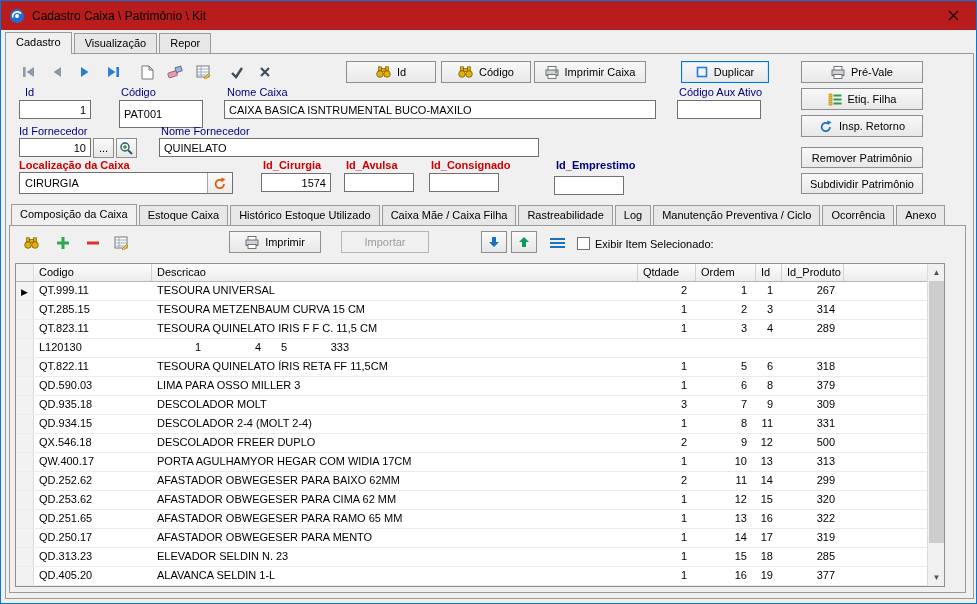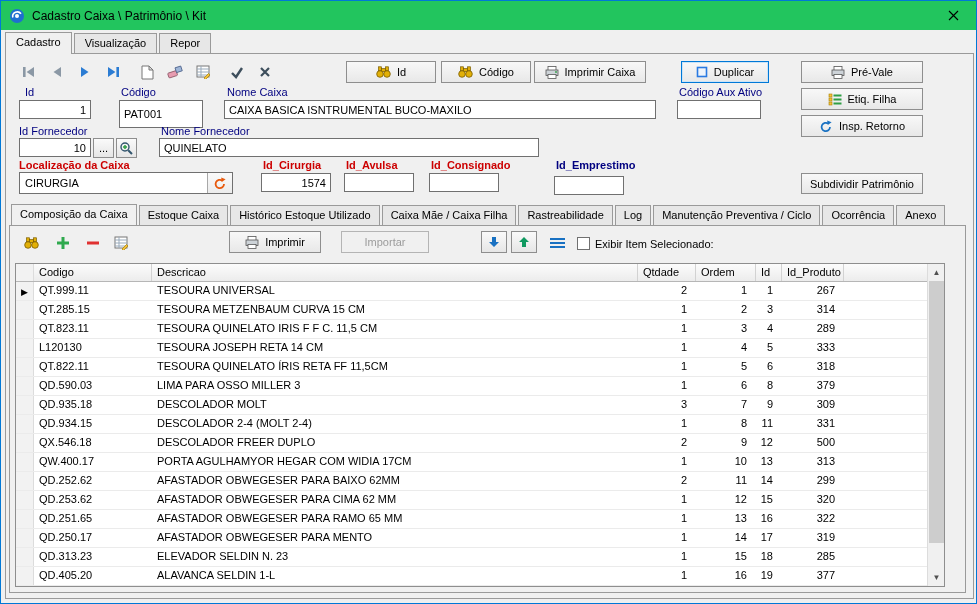--- a/index.html
+++ b/index.html
@@ -1,19 +1,19 @@
 <!DOCTYPE html>
 <html><head>
 <meta charset="utf-8">
 <style>
   html,body{margin:0;padding:0;}
   body{width:977px;height:604px;font-family:"Liberation Sans",sans-serif;font-size:11px;color:#000;background:#fff;}
   .window{position:relative;width:977px;height:604px;background:#f0f0f0;border:1px solid #0078d7;overflow:hidden;box-sizing:border-box;}
   
-  .titlebar{position:absolute;top:0;left:0;right:0;height:29px;background:#22c55e;display:flex;align-items:center;padding-left:8px;box-sizing:border-box;}
+  .titlebar{position:absolute;top:0;left:0;right:0;height:29px;background:#b91c1c;display:flex;align-items:center;padding-left:8px;box-sizing:border-box;}
   .title-text{margin-left:7px;font-size:12px;}
   .close-btn{position:absolute;right:0;top:0;width:46px;height:29px;display:flex;align-items:center;justify-content:center;cursor:pointer;}
   
   .main-tabs{position:absolute;top:31px;left:4px;display:flex;z-index:3;}
   .tab{height:20px;margin-top:1px;padding:3px 10px 0 10px;box-sizing:border-box;border:1px solid #9a9a9a;border-bottom:none;background:#e7e7e7;margin-right:2px;}
   .tab.active{height:22px;margin-top:0;background:#f0f0f0;}
   .main-panel{position:absolute;left:4px;top:52px;width:969px;height:546px;border:1px solid #9a9a9a;background:#f0f0f0;box-sizing:border-box;z-index:1;}
   
   .tool-btn{position:absolute;width:24px;height:22px;display:flex;align-items:center;justify-content:center;z-index:2;}
   .btn{position:absolute;display:flex;align-items:center;justify-content:center;gap:6px;background:linear-gradient(#f8f8f8,#e8e8e8);border:1px solid #8e8e8e;font-family:inherit;font-size:11px;z-index:2;box-sizing:border-box;cursor:pointer;}
@@ -232,20 +232,23 @@
   </button>
   <button class="btn" style="left:800px;top:114px;width:122px;height:22px;">
     <span class="icon">
         <svg width="14" height="13" viewBox="0 0 14 13">
           <path d="M11 7 a4.2 4.2 0 1 1 -1.6 -3.3" fill="none" stroke="#1971c2" stroke-width="1.7"></path>
           <polygon points="8.2,0.4 12.6,2.2 8.8,5" fill="#1971c2"></polygon>
         </svg>
       </span>
     <span>Insp. Retorno</span>
   </button>
+  <button class="btn" style="left:800px;top:146px;width:122px;height:21px;">
+    <span>Remover Patrimônio</span>
+  </button>
   <button class="btn" style="left:800px;top:172px;width:122px;height:21px;">
     <span>Subdividir Patrimônio</span>
   </button>
 
   <span class="flabel" style="left:24px;top:85px;">Id</span>
   <input class="field num" style="left: 18px; top: 99px; width: 72px; height: 19px;" value="1">
   <span class="flabel" style="left:120px;top:85px;">Código</span>
   <input class="field" style="left: 118px; top: 99px; width: 84px; height: 28px;" value="PAT001">
   <span class="flabel" style="left:226px;top:85px;">Nome Caixa</span>
   <input class="field" style="left: 223px; top: 99px; width: 432px; height: 19px;" value="CAIXA BASICA ISNTRUMENTAL BUCO-MAXILO">
@@ -422,21 +425,20 @@
       <div class="gc c-qtd num">1</div>
       <div class="gc c-ordem num">3</div>
       <div class="gc c-id num">4</div>
       <div class="gc c-prod num">289</div>
       <div class="gc c-fill"></div>
     </div>
 
     <div class="grid-row">
       <div class="gc c-sel"></div>
       <div class="gc c-codigo">L120130</div>
-      <div class="gc c-desc">TESOURA JOSEPH RETA 14 CM</div>
       <div class="gc c-qtd num">1</div>
       <div class="gc c-ordem num">4</div>
       <div class="gc c-id num">5</div>
       <div class="gc c-prod num">333</div>
       <div class="gc c-fill"></div>
     </div>
 
     <div class="grid-row">
       <div class="gc c-sel"></div>
       <div class="gc c-codigo">QT.822.11</div>

